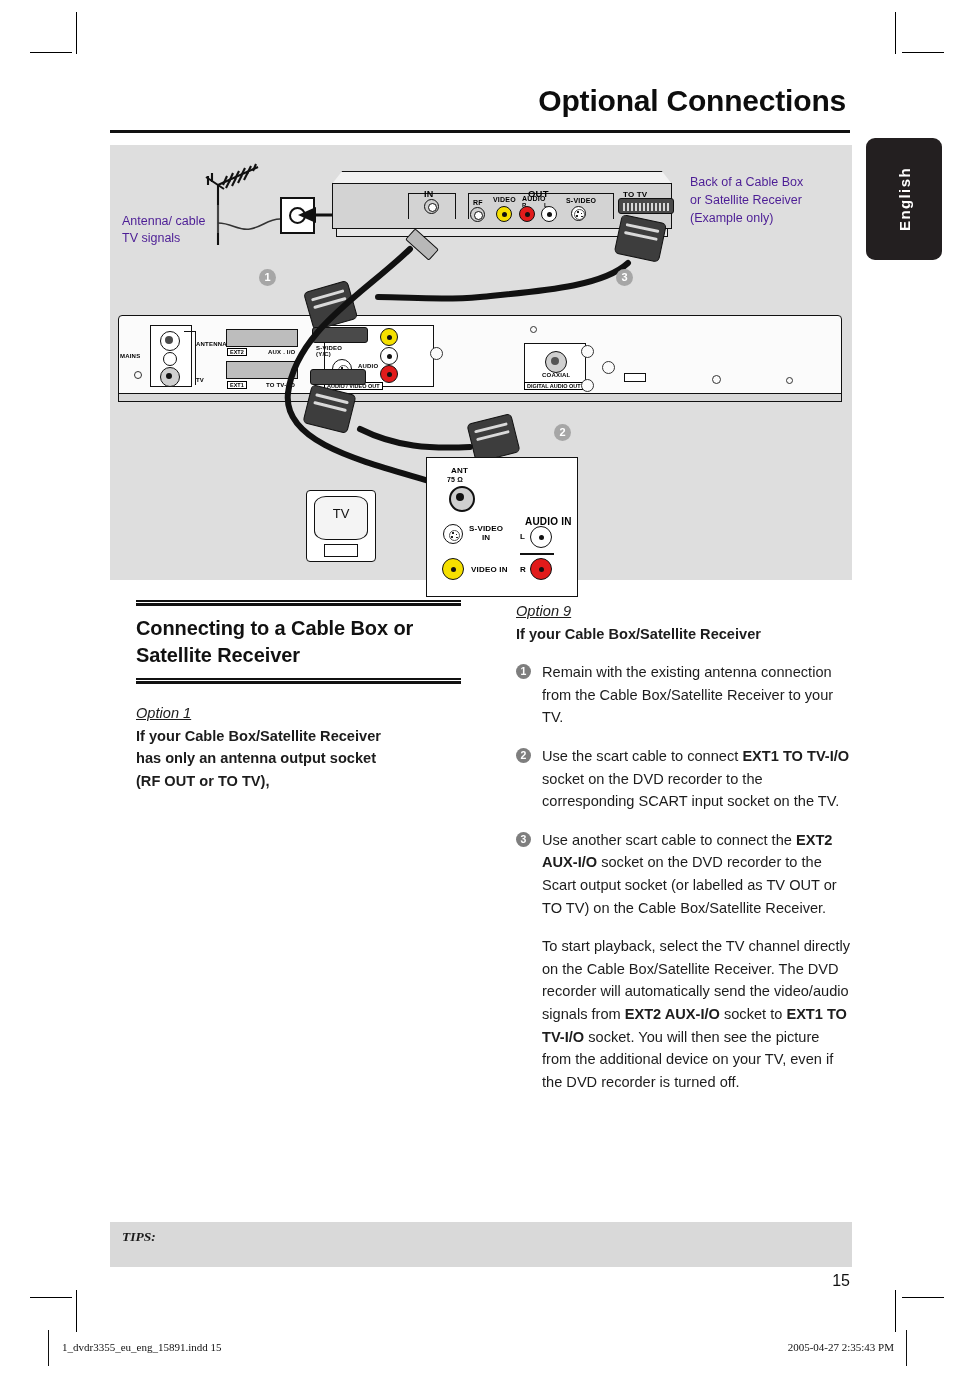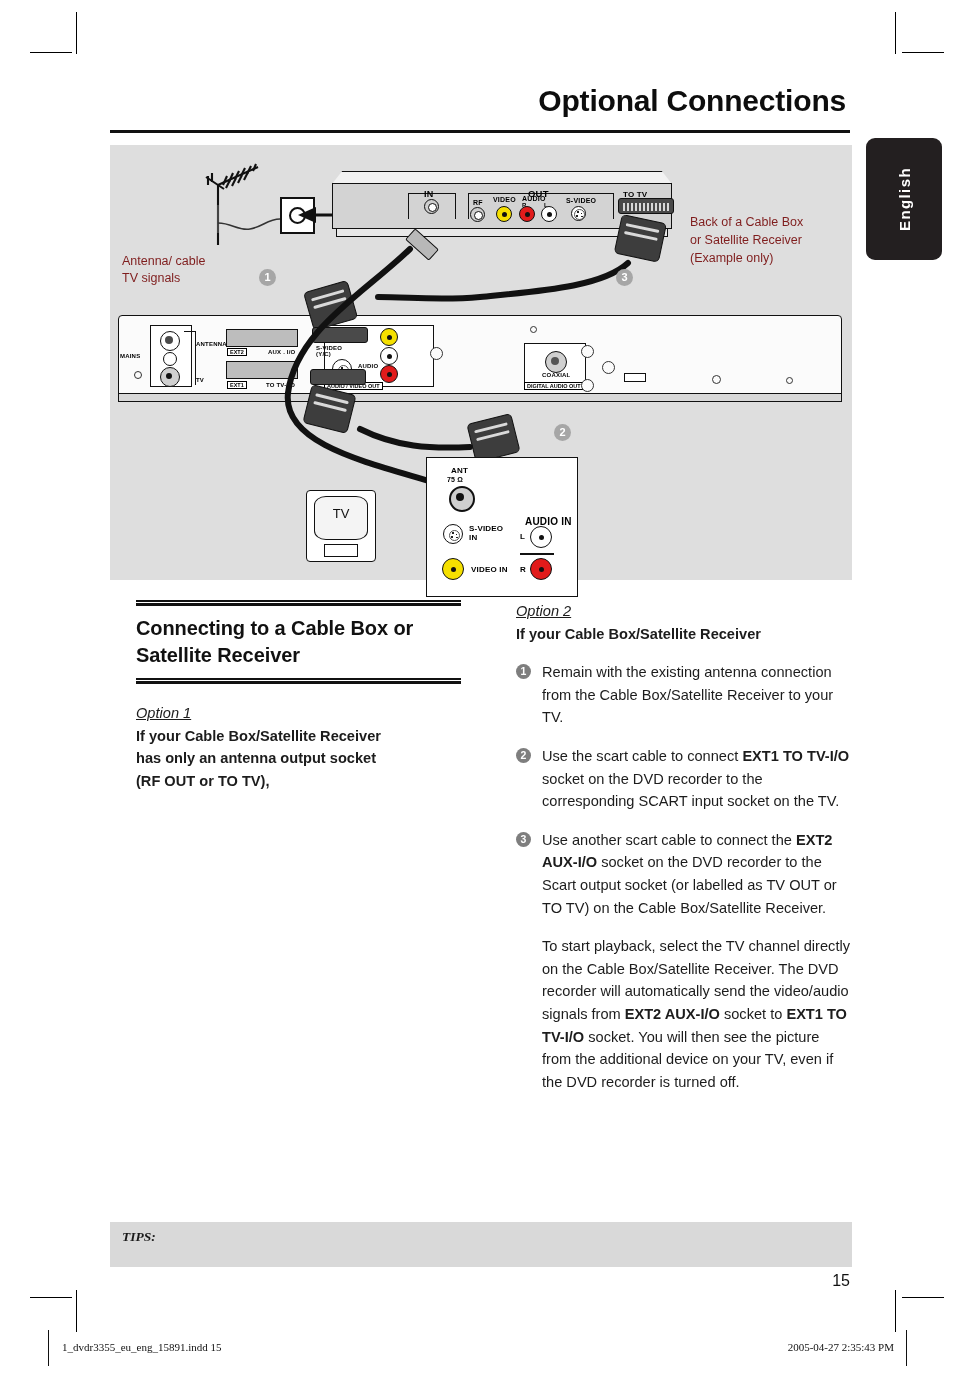--- a/index.html
+++ b/index.html
@@ -66,21 +66,21 @@
   
   #diagram-panel {
     position: absolute;
     left: 110px;
     top: 145px;
     width: 742px;
     height: 435px;
     background: #dedede;
   }
 
-  .dg-text { position: absolute; font-size: 12.5px; line-height: 17px; color: #7f1d1d; margin-top: 40px; }
+  .dg-text { position: absolute; font-size: 12.5px; line-height: 17px; color: #4c1d95; }
 
   
   #antenna-label { left: 12px; top: 68px; width: 110px; }
 
   
   #cablebox-caption { left: 580px; top: 28px; width: 160px; font-size: 12.5px; line-height: 18px;}
 
   
   .step-badge {
     position: absolute;
@@ -213,21 +213,21 @@
     position:absolute;left:8px;top:6px;width:54px;height:44px;
     border:1.5px solid #111;background:#f4f4f4;
     border-radius:12px/9px;box-sizing:border-box;
   }
   #tv-word{position:absolute;left:0;top:16px;width:100%;text-align:center;font-size:13px;color:#111;}
   #tv-panel{position:absolute;left:18px;top:54px;width:34px;height:13px;border:1.3px solid #111;background:#fff;box-sizing:border-box;}
 
   
   #tv-jackpanel{
     position:absolute;left:316px;top:312px;width:152px;height:140px;
-    background:#fff;border:1.6px solid #111;box-sizing:border-box;
+    background:#fff;border:1.6px solid #111;box-sizing:border-box;text-align:center;
   }
 
   
   #cable-svg{position:absolute;left:0;top:0;width:742px;height:435px;}
 
   
   .col { position: absolute; font-size: 14.6px; line-height: 22.6px; color:#1c1c1c;}
   #col-left { left: 136px; top: 600px; width: 325px; }
   #col-right { left: 516px; top: 600px; width: 334px; }
 
@@ -505,21 +505,21 @@
   <div id="section-heading">Connecting to a Cable Box or Satellite Receiver</div>
   <div id="heading-rule-bottom"></div>
 
   <span class="opt-label">Option 1</span>
   <span class="opt-title">If your Cable Box/Satellite Receiver</span>
   <span class="opt-title">has only an antenna output socket</span>
   <span class="opt-title">(RF OUT or TO TV),</span>
 </div>
 
 <div class="col" id="col-right">
-  <span class="opt-label" style="margin-top:0;">Option 2</span>
+  <span class="opt-label" style="margin-top:0;">Option 9</span>
   <span class="opt-title">If your Cable Box/Satellite Receiver</span>
 
   <div class="numlist">
     <span class="n">1</span>
     <span>Remain with the existing antenna connection from the Cable Box/Satellite Receiver to your TV.</span>
   </div>
 
   <div class="numlist">
     <span class="n">2</span>
     <span>Use the scart cable to connect </span><b class="em">EXT1 TO TV-I/O</b><span> socket on the DVD recorder to the corresponding SCART input socket on the TV.</span>

